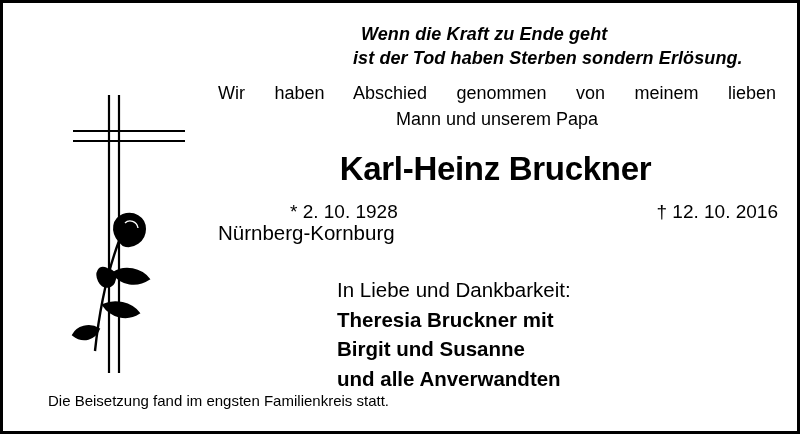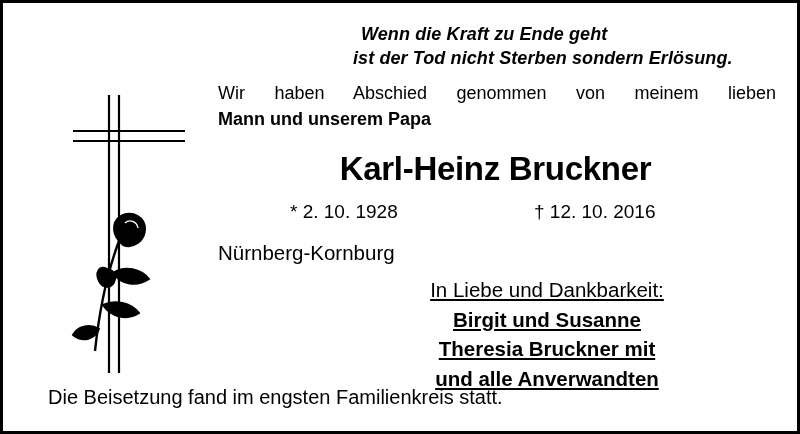--- a/index.html
+++ b/index.html
@@ -55,22 +55,21 @@
     top: 78px;
     width: 558px;
     font-size: 18px;
     line-height: 1.42;
   }
   .intro .l1 {
     text-align: justify;
     text-align-last: justify;
   }
   .intro .l2 {
-    text-align: left;
-    font-weight: bold;
+    text-align: center;
   }
 
   .name {
     position: absolute;
     left: 210px;
     top: 147px;
     width: 565px;
     text-align: center;
     font-size: 33px;
     font-weight: bold;
@@ -87,50 +86,49 @@
     display: flex;
   }
   .dates .birth {
     width: 300px;
     text-align: left;
     padding-left: 72px;
     box-sizing: border-box;
   }
   .dates .death {
     flex: 1;
-    text-align: left;
+    text-align: right;
     padding-left: 16px;
     box-sizing: border-box;
   }
 
   .place {
     position: absolute;
     left: 215px;
-    top: 238px;
+    top: 218px;
     font-size: 20.5px;
   }
 
   .closing {
     position: absolute;
     right: 40px;
     top: 272px;
     width: 420px;
-    text-align: center;
+    text-align: left;
     font-size: 20.5px;
     line-height: 1.45;
-    text-decoration: underline;
   }
   .closing .lead { font-weight: normal; }
   .closing .survivors { font-weight: bold; }
 
   .footer {
     position: absolute;
     left: 45px;
     bottom: 22px;
-    font-size: 20px;
+    font-size: 15px;
   }
 </style>
 </head>
 <body>
 
 <div class="obituary">
 
   <div class="emblem">
     <svg width="160" height="320" viewBox="0 0 160 320" xmlns="http://www.w3.org/2000/svg" aria-hidden="true">
 
@@ -154,39 +152,39 @@
 
         <path d="M80 200 C 92 192, 108 196, 116 206 C 104 214, 88 212, 80 200 Z" fill="#000000" stroke="#000000"></path>
         <path d="M70 232 C 82 226, 98 230, 106 240 C 94 248, 78 244, 70 232 Z" fill="#000000" stroke="#000000"></path>
         <path d="M66 256 C 56 250, 44 254, 40 262 C 50 270, 62 266, 66 256 Z" fill="#000000" stroke="#000000"></path>
       </g>
     </svg>
   </div>
 
   <div class="verse">
     <div class="line1">Wenn die Kraft zu Ende geht</div>
-    <div class="line2">ist der Tod nicht Sterben sondern Erlösung.</div>
+    <div class="line2">ist der Tod haben Sterben sondern Erlösung.</div>
   </div>
 
   <div class="intro">
     <div class="l1">Wir haben Abschied genommen von meinem lieben</div>
     <div class="l2">Mann und unserem Papa</div>
   </div>
 
   <div class="name">Karl-Heinz Bruckner</div>
 
   <div class="dates">
     <div class="birth">* 2. 10. 1928</div>
     <div class="death">† 12. 10. 2016</div>
   </div>
 
   <div class="place">Nürnberg-Kornburg</div>
 
   <div class="closing">
     <div class="lead">In Liebe und Dankbarkeit:</div>
+    <div class="survivors">Theresia Bruckner mit</div>
     <div class="survivors">Birgit und Susanne</div>
-    <div class="survivors">Theresia Bruckner mit</div>
     <div class="survivors">und alle Anverwandten</div>
   </div>
 
   <div class="footer">Die Beisetzung fand im engsten Familienkreis statt.</div>
 
 </div>
 
 </body></html>

